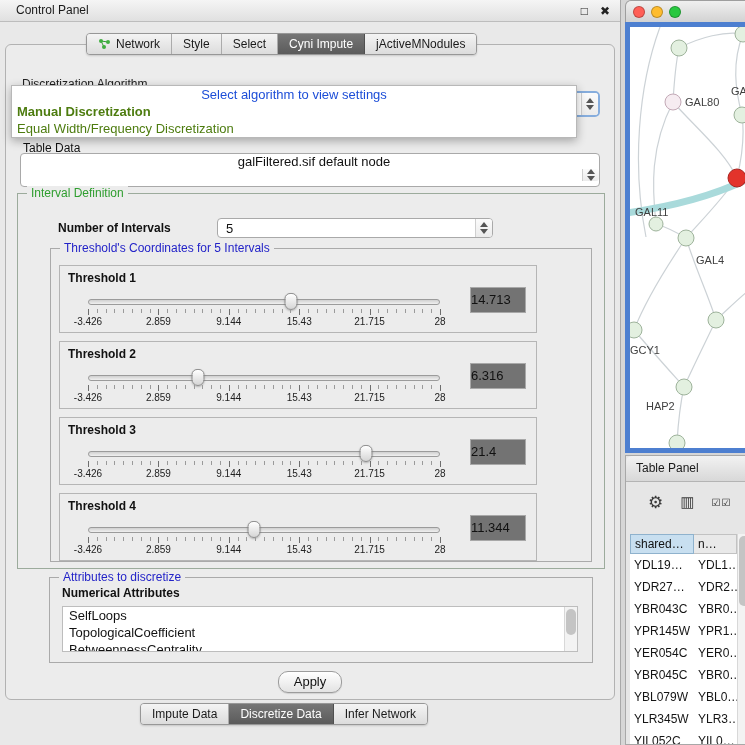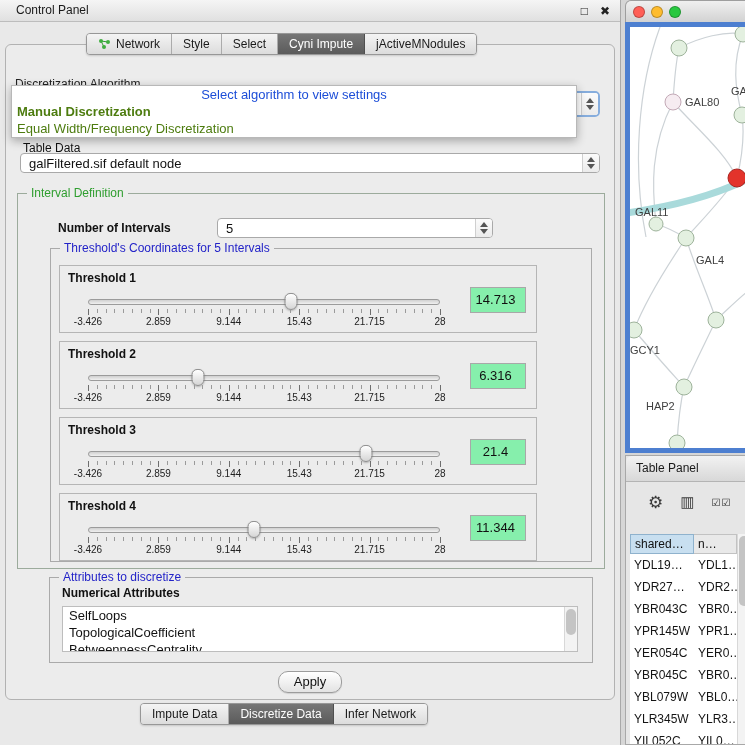--- a/index.html
+++ b/index.html
@@ -25,46 +25,46 @@
 
 #main{position:absolute;left:5px;top:44px;width:610px;height:656px;border:1px solid #b2b2b2;border-radius:6px;background:#ececec;}
 
 
 .combo{position:absolute;background:#fff;border:1px solid #a9a9a9;border-radius:4px;display:flex;align-items:center;font-size:13px;color:#111;padding-left:8px;}
 .combo .stepper{margin-left:auto;align-self:stretch;width:17px;border-left:1px solid #cfcfcf;display:flex;flex-direction:column;align-items:center;justify-content:center;gap:2px;background:linear-gradient(#fbfbfb,#ebebeb);border-radius:0 3px 3px 0;}
 .tri-up{width:0;height:0;border-left:4px solid transparent;border-right:4px solid transparent;border-bottom:5px solid #555;}
 .tri-down{width:0;height:0;border-left:4px solid transparent;border-right:4px solid transparent;border-top:5px solid #555;}
 
 
-#disc-label{position:absolute;left:9px;top:32px;font-size:12px;color:#222;}
+#disc-label{position:absolute;left:16px;top:32px;font-size:12px;color:#222;}
 #algo-combo{left:14px;top:46px;width:580px;height:26px;border:2px solid #86addd;border-radius:5px;z-index:1;}
 #algo-popup{position:absolute;left:5px;top:40px;width:566px;height:53px;background:#fff;border:1px solid #b8b8b8;box-shadow:0 3px 9px rgba(0,0,0,.3);z-index:3;}
 .pp-line{height:17px;line-height:17px;font-size:13px;white-space:nowrap;overflow:hidden;}
 .pp-placeholder{text-align:center;color:#1d4ed8;}
 .pp-opt{padding-left:5px;color:#4d7c0f;}
 .pp-opt.bold{font-weight:bold;}
 
 #tabledata-label{position:absolute;left:17px;top:96px;font-size:12px;color:#111;}
-#tabledata-combo{left:14px;top:108px;width:580px;height:20px;}
+#tabledata-combo{left:14px;top:108px;width:580px;height:34px;flex-direction:column;}
 
 
 .group{position:absolute;border:1px solid #a9a9a9;}
 .gtitle{position:absolute;top:-8px;left:9px;background:#ececec;padding:0 4px;font-size:12px;white-space:nowrap;}
 .gtitle.green{color:#2f9e2f;}
 .gtitle.blue{color:#2323c8;}
 
 #interval-group{left:11px;top:148px;width:588px;height:376px;border-color:#9cab9c;}
 #noi-label{position:absolute;left:40px;top:27px;font-size:12px;font-weight:bold;}
 #noi-combo{left:199px;top:24px;width:276px;height:20px;}
 #thr-group{left:32px;top:54px;width:542px;height:314px;border-color:#aaa;padding-left:9px;}
 
 
 .tpanel{position:absolute;left:8px;width:478px;height:68px;border:1px solid #b5b5b5;background:#ececec;}
 .tlabel{position:absolute;left:8px;top:5px;font-size:12px;font-weight:bold;color:#111;}
-.tvalue{position:absolute;right:10px;top:21px;width:56px;height:26px;background:#86efac;border:1px solid #a8a8a8;font-size:13px;line-height:24px;text-align:center;padding-right:5px;}
+.tvalue{position:absolute;right:10px;top:21px;width:56px;height:26px;background:#737373;border:1px solid #a8a8a8;font-size:13px;line-height:24px;text-align:left;padding-right:5px;}
 .slider{position:absolute;left:28px;top:33px;width:352px;height:6px;border:1px solid #9b9b9b;border-radius:3px;background:linear-gradient(#d0d0d0,#f0f0f0);}
 .thumb{position:absolute;top:-7px;width:13px;height:17px;transform:translateX(-50%);background:linear-gradient(#ffffff,#d5d5d5);border:1px solid #8d8d8d;border-radius:6px 6px 7px 7px;box-shadow:0 1px 2px rgba(0,0,0,.25);}
 .ticks{position:absolute;left:28px;top:43px;width:353px;height:4px;background:repeating-linear-gradient(to right,#9a9a9a 0 1px,transparent 1px 8.8px);}
 .ticks-major{position:absolute;left:28px;top:43px;width:353px;height:6px;background:repeating-linear-gradient(to right,#6e6e6e 0 1px,transparent 1px 70.4px);}
 .slabels{position:absolute;left:28px;top:50px;width:352px;height:12px;font-size:10px;color:#222;}
 .slabels span{position:absolute;transform:translateX(-50%);white-space:nowrap;}
 
 
 #attr-group{left:43px;top:532px;width:544px;height:86px;border-color:#aaa;}
 #attr-label{position:absolute;left:12px;top:8px;font-size:12px;font-weight:bold;}

